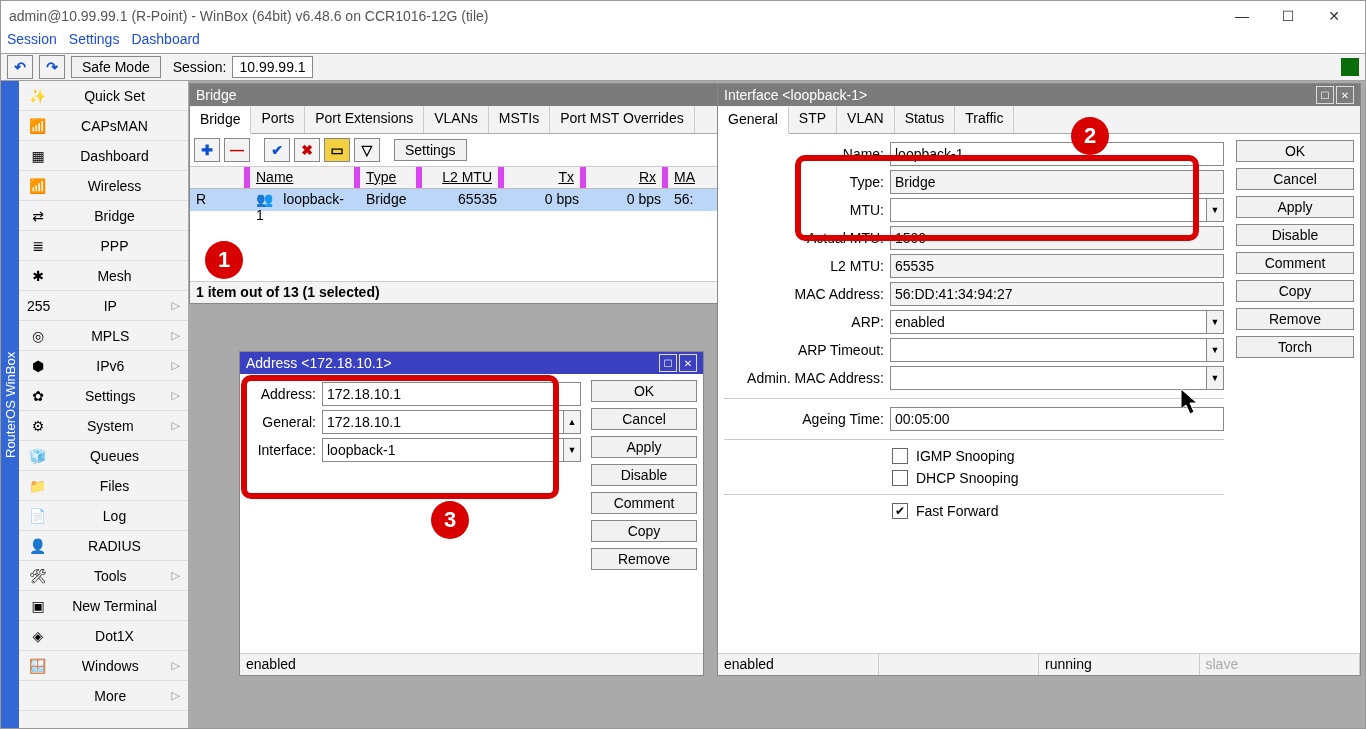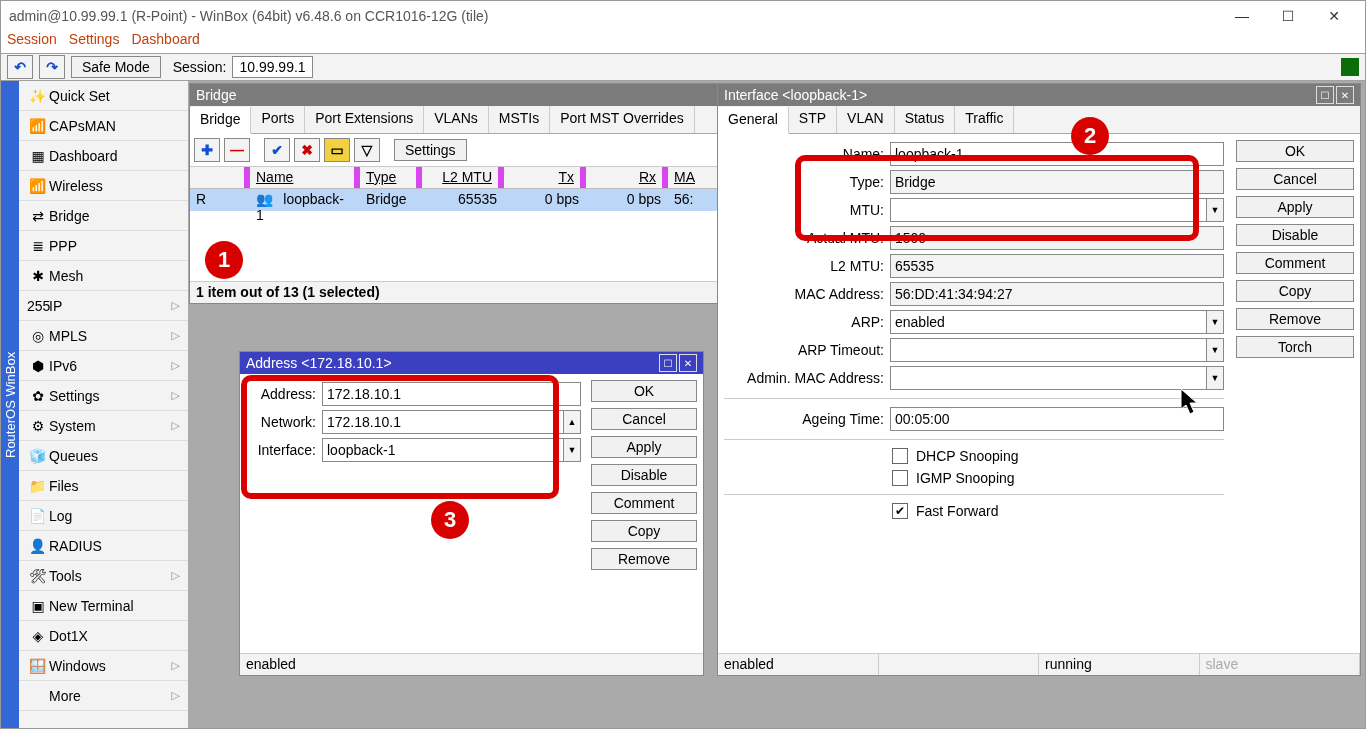--- a/index.html
+++ b/index.html
@@ -1,32 +1,32 @@
 <!DOCTYPE html>
 <html><head>
 <meta charset="utf-8">
 <style>
 * { box-sizing:border-box; margin:0; padding:0; font-family:"Segoe UI",Tahoma,Arial,sans-serif; font-size:14px; user-select:none; }
 body { width:1366px; height:729px; background:#fff; position:relative; overflow:hidden; border:1px solid #999; }
 .titlebar{height:30px;background:#fff;display:flex;align-items:center;padding:0 8px;color:#555;}
 .titlebar .title{flex:1;}
 .titlebar .win-btn{width:46px;height:30px;display:flex;align-items:center;justify-content:center;color:#333;}
-.menubar{height:22px;display:flex;padding:0 6px;color:#c2410c;}
+.menubar{height:22px;display:flex;padding:0 6px;color:#1d4ed8;}
 .menubar span{margin-right:12px;}
 .toolbar1{height:28px;border-top:1px solid #a0a0a0;border-bottom:1px solid #a0a0a0;background:#f3f3f3;display:flex;align-items:center;padding:2px 6px;gap:6px;}
 .btn{border:1px solid #888;background:#f1f1f1;padding:0 10px;line-height:20px;}
 .toolbar1 .session-label{margin-left:6px;}
 .toolbar1 .session-val{border:1px solid #888;padding:2px 6px;background:#fff;}
 .toolbar1 .square{margin-left:auto;width:18px;height:18px;background:#0a6d0a;}
 .workspace{display:flex;height:calc(100% - 80px);}
 .vtab{width:18px;background:#3367d6;color:#fff;writing-mode:vertical-rl;transform:rotate(180deg);display:flex;align-items:center;justify-content:center;font-size:13px;}
 .sidebar{width:170px;background:#f3f3f3;border-right:1px solid #aaa;}
 .sidebar .item{display:flex;align-items:center;height:30px;padding:0 8px;border-bottom:1px solid #ddd;}
 .sidebar .ico{width:22px;text-align:center;}
-.sidebar .lbl{flex:1;}
+.sidebar .lbl{flex:1;text-align:center;}
 .sidebar .arrow{color:#888;font-size:11px;}
 .desktop{flex:1;background:#aaa;position:relative;}
 
 
 .win-bridge{position:absolute;left:0;top:2px;width:896px;height:221px;background:#fff;border:1px solid #888;display:flex;flex-direction:column;}
 .win-title{height:22px;background:#7b7b7b;color:#fff;display:flex;align-items:center;padding:0 6px;}
 .win-title .flex{flex:1;}
 .win-title .tbtn{width:18px;height:18px;border:1px solid #ddd;margin-left:2px;display:flex;align-items:center;justify-content:center;font-size:10px;}
 .win-tabs{display:flex;background:#f3f3f3;border-bottom:1px solid #aaa;height:28px;}
 .win-tabs span{padding:4px 10px;border-right:1px solid #ccc;}
@@ -293,25 +293,25 @@
               <div class="val"><input value="" style=""><div class="combo-arrow">▼</div></div>
             </div>
           <div style="border-top:1px solid #ccc;margin:8px 0;"></div>
           <div class="form-row">
               <div class="lbl">Ageing Time:</div>
               <div class="val"><input value="00:05:00" style=""></div>
             </div>
           <div style="border-top:1px solid #ccc;margin:8px 0;"></div>
           <div class="checkbox-row">
               <div class="box"></div>
-              <span>DHCP Snooping</span>
+              <span>IGMP Snooping</span>
             </div>
           <div class="checkbox-row">
               <div class="box"></div>
-              <span>IGMP Snooping</span>
+              <span>DHCP Snooping</span>
             </div>
           <div style="border-top:1px solid #ccc;margin:8px 0;"></div>
           <div class="checkbox-row">
               <div class="box">✔</div>
               <span>Fast Forward</span>
             </div>
         </div>
         <div class="iface-btns" id="iface-btns">
             <div class="btn">OK</div>
             <div class="btn">Cancel</div>
@@ -337,21 +337,21 @@
         <span class="tbtn">☐</span>
         <span class="tbtn">✕</span>
       </div>
       <div class="addr-body">
         <div class="addr-form">
           <div class="form-row">
               <div class="lbl">Address:</div>
               <div class="val"><input value="172.18.10.1" style=""></div>
             </div>
           <div class="form-row">
-              <div class="lbl">Network:</div>
+              <div class="lbl">General:</div>
               <div class="val"><input value="172.18.10.1" style=""><div class="combo-arrow">▲</div></div>
             </div>
           <div class="form-row">
               <div class="lbl">Interface:</div>
               <div class="val"><input value="loopback-1" style=""><div class="combo-arrow">▼</div></div>
             </div>
         </div>
         <div class="addr-btns" id="addr-btns">
             <div class="btn">OK</div>
             <div class="btn">Cancel</div>

